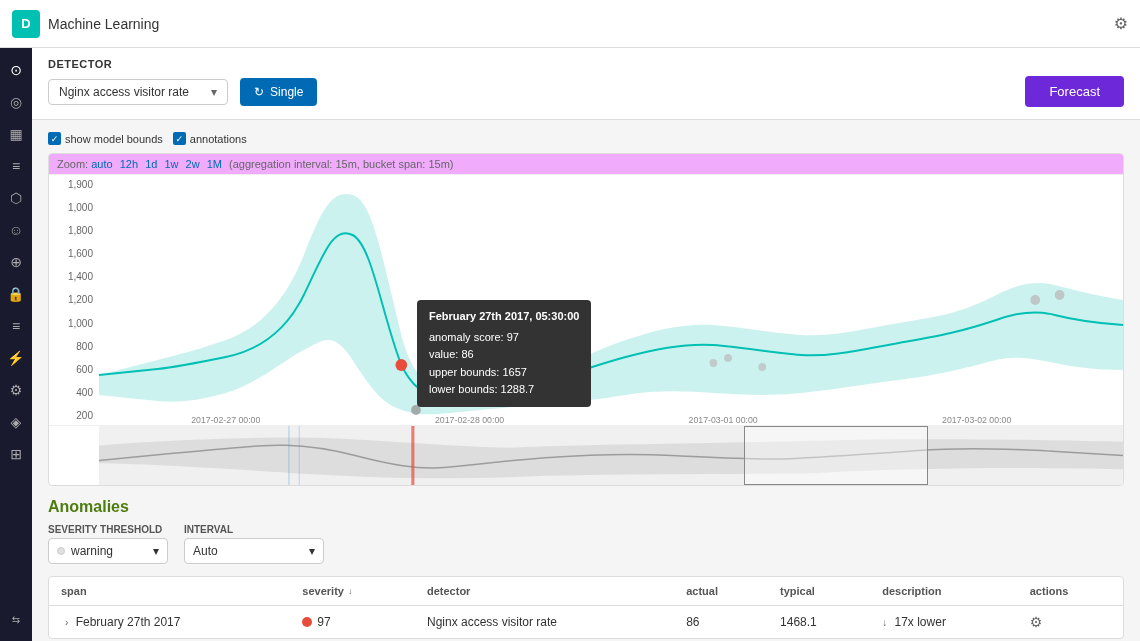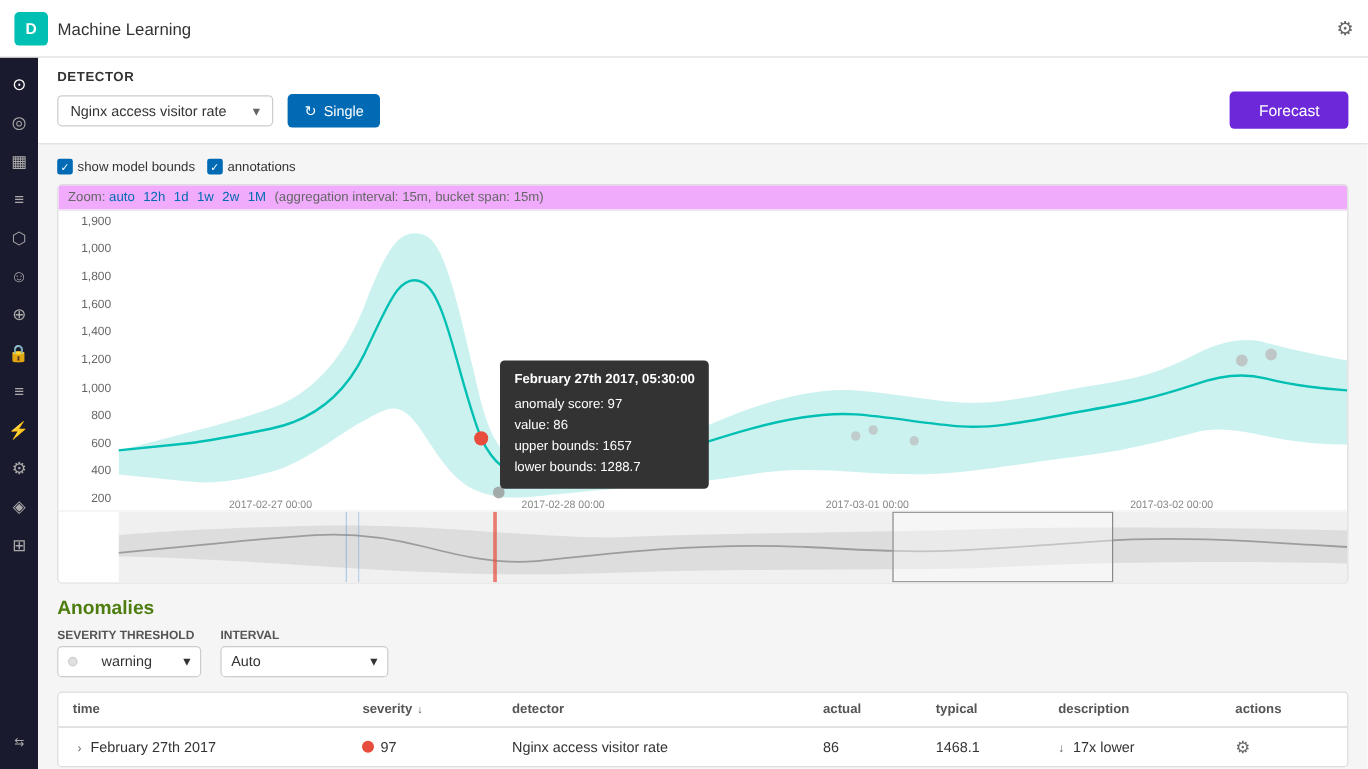--- a/index.html
+++ b/index.html
@@ -59,21 +59,21 @@
     .mini-area { flex: 1; position: relative; overflow: hidden; }
     svg.mini-svg { width: 100%; height: 100%; }
     .mini-selection { position: absolute; top: 0; bottom: 0; border: 1px solid #555; background: rgba(255,255,255,0.3); }
 
     
     .anomalies-section { padding: 12px 16px; }
     .anomalies-title { font-size: 16px; font-weight: 700; color: #4d7c0f; margin-bottom: 8px; }
     .filter-row { display: flex; gap: 16px; margin-bottom: 12px; }
     .filter-group { display: flex; flex-direction: column; gap: 3px; }
     .filter-group-label { font-size: 10px; color: #555; text-transform: uppercase; font-weight: 600; }
-    .filter-select { border: 1px solid #ccc; border-radius: 4px; padding: 5px 8px; background: #fff; font-size: 12px; display: flex; align-items: center; gap: 20px; cursor: pointer; min-width: 120px; }
+    .filter-select { border: 1px solid #ccc; border-radius: 4px; padding: 5px 8px; background: #fff; font-size: 12px; display: flex; align-items: center; gap: 6px; cursor: pointer; min-width: 120px; }
     .filter-select-dot { width: 8px; height: 8px; border-radius: 50%; background: #e0e0e0; border: 1px solid #ccc; }
 
     
     .table-container { background: #fff; border: 1px solid #ddd; border-radius: 4px; }
     .table { width: 100%; border-collapse: collapse; font-size: 12px; }
     .table th { padding: 8px 12px; text-align: left; border-bottom: 1px solid #ddd; color: #555; font-weight: 600; font-size: 11px; }
     .table td { padding: 8px 12px; border-bottom: 1px solid #eee; color: #333; }
     .table tr:last-child td { border-bottom: none; }
     .severity-badge { display: inline-flex; align-items: center; gap: 5px; justify-content: center; }
     .severity-dot { width: 10px; height: 10px; border-radius: 50%; background: #e74c3c; flex-shrink: 0; }
@@ -259,21 +259,21 @@
             <span>Auto</span>
             <span style="margin-left:auto;">▾</span>
           </div>
         </div>
       </div>
 
       <div class="table-container">
         <table class="table">
           <thead>
             <tr>
-              <th>time</th>
+              <th>span</th>
               <th>
                 <div class="th-severity">severity <span class="sort-icon">↓</span></div>
               </th>
               <th>detector</th>
               <th>actual</th>
               <th>typical</th>
               <th>description</th>
               <th>actions</th>
             </tr>
           </thead>

